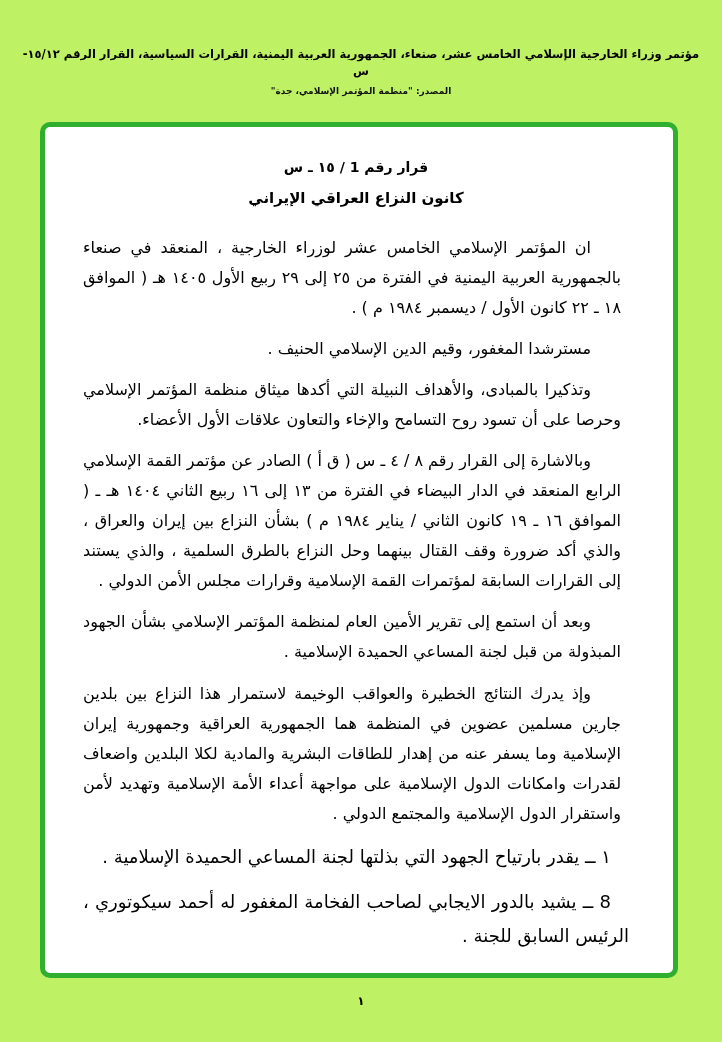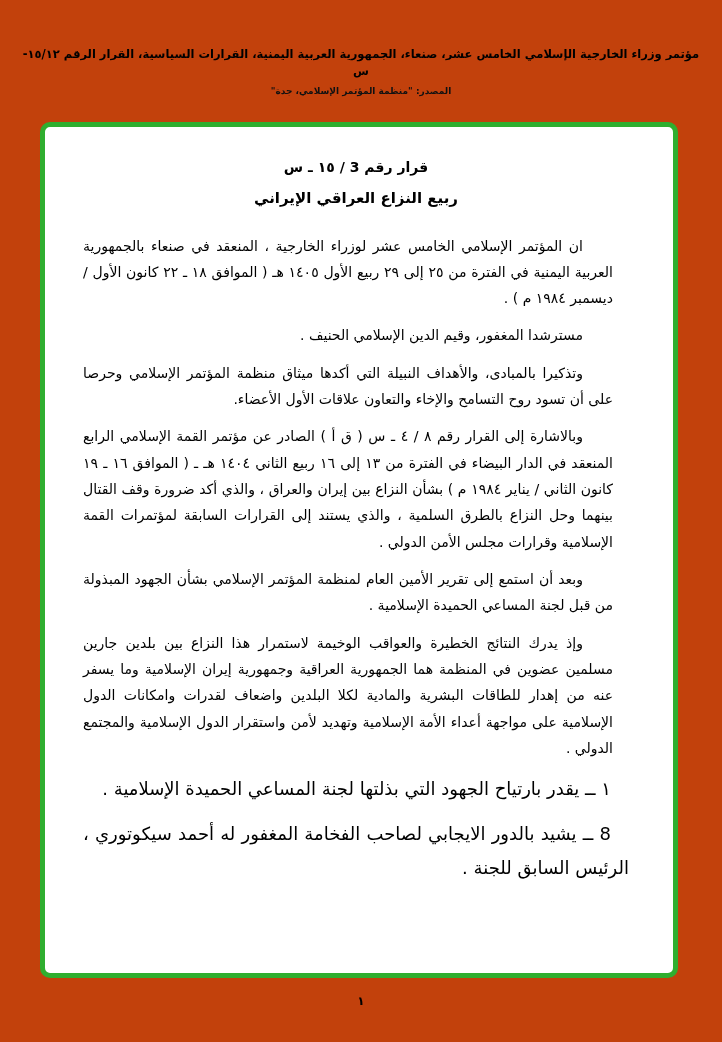--- a/index.html
+++ b/index.html
@@ -10,21 +10,21 @@
     height: 1042px;
     background: #ffffff;
     color: var(--ink);
     font-family: "DejaVu Sans", sans-serif;
     overflow: hidden;
   }
   .page {
     position: relative;
     width: 722px;
     height: 1042px;
-    background: #c2410c;
+    background: #bef264;
   }
   .doc-header {
     direction: rtl;
     text-align: center;
     padding: 46px 16px 0 16px;
   }
   .doc-header .headline {
     font-size: 11.5px;
     font-weight: bold;
     letter-spacing: 0.1px;
@@ -52,25 +52,25 @@
     font-weight: bold;
     margin: 10px 0 4px 0;
   }
   .subtitle {
     text-align: center;
     font-size: 15px;
     font-weight: bold;
     margin: 14px 0 26px 0;
   }
   .para {
-    font-size: 14px;
+    font-size: 16px;
     line-height: 1.88;
     text-align: justify;
     text-indent: 30px;
-    margin: 0 16px 11px 0;
+    margin: 0 8px 11px 0;
   }
   .item {
     font-size: 18px;
     line-height: 1.88;
     text-align: justify;
     text-indent: 18px;
     margin: 0 0 11px 0;
   }
   .doc-footer {
     text-align: center;
@@ -83,22 +83,22 @@
 <body>
 
 <div class="page">
 
   <header class="doc-header">
     <div class="headline">مؤتمر وزراء الخارجية الإسلامي الخامس عشر، صنعاء، الجمهورية العربية اليمنية، القرارات السياسية، القرار الرقم ١٥/١٢-س</div>
     <div class="source">المصدر:  "منظمة المؤتمر الإسلامي، جدة"</div>
   </header>
 
   <main class="frame">
-    <h1 class="title">قرار رقم 3 / ١٥ ـ س</h1>
-    <h2 class="subtitle">ربيع النزاع العراقي الإيراني</h2>
+    <h1 class="title">قرار رقم 1 / ١٥ ـ س</h1>
+    <h2 class="subtitle">كانون النزاع العراقي الإيراني</h2>
 
     <p class="para">ان المؤتمر الإسلامي الخامس عشر لوزراء الخارجية ، المنعقد في صنعاء بالجمهورية العربية اليمنية في الفترة من ٢٥ إلى ٢٩ ربيع الأول ١٤٠٥ هـ ( الموافق ١٨ ـ ٢٢ كانون الأول / ديسمبر ١٩٨٤ م ) .</p>
     <p class="para">مسترشدا المغفور، وقيم الدين الإسلامي الحنيف .</p>
     <p class="para">وتذكيرا بالمبادى، والأهداف النبيلة التي أكدها ميثاق منظمة المؤتمر الإسلامي وحرصا على أن تسود روح التسامح والإخاء والتعاون علاقات الأول الأعضاء.</p>
     <p class="para">وبالاشارة إلى القرار رقم ٨ / ٤ ـ س ( ق أ ) الصادر عن مؤتمر القمة الإسلامي الرابع المنعقد في الدار البيضاء في الفترة من ١٣ إلى ١٦ ربيع الثاني ١٤٠٤ هـ ـ ( الموافق ١٦ ـ ١٩ كانون الثاني / يناير ١٩٨٤ م ) بشأن النزاع بين إيران والعراق ، والذي أكد ضرورة وقف القتال بينهما وحل النزاع بالطرق السلمية ، والذي يستند إلى القرارات السابقة لمؤتمرات القمة الإسلامية وقرارات مجلس الأمن الدولي .</p>
     <p class="para">وبعد أن استمع إلى تقرير الأمين العام لمنظمة المؤتمر الإسلامي بشأن الجهود المبذولة من قبل لجنة المساعي الحميدة الإسلامية .</p>
     <p class="para">وإذ يدرك النتائج الخطيرة والعواقب الوخيمة لاستمرار هذا النزاع بين بلدين جارين مسلمين عضوين في المنظمة هما الجمهورية العراقية وجمهورية إيران الإسلامية وما يسفر عنه من إهدار للطاقات البشرية والمادية لكلا البلدين واضعاف لقدرات وامكانات الدول الإسلامية على مواجهة أعداء الأمة الإسلامية وتهديد لأمن واستقرار الدول الإسلامية والمجتمع الدولي .</p>
 
     <p class="item">١ ــ يقدر بارتياح الجهود التي بذلتها لجنة المساعي الحميدة الإسلامية .</p>
     <p class="item">8 ــ يشيد بالدور الايجابي لصاحب الفخامة المغفور له أحمد سيكوتوري ، الرئيس السابق للجنة .</p>

